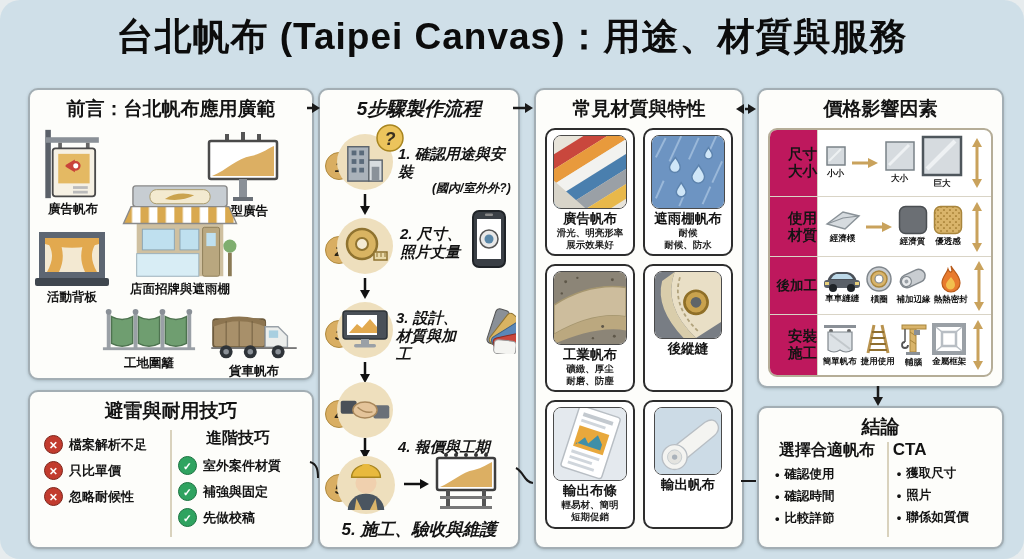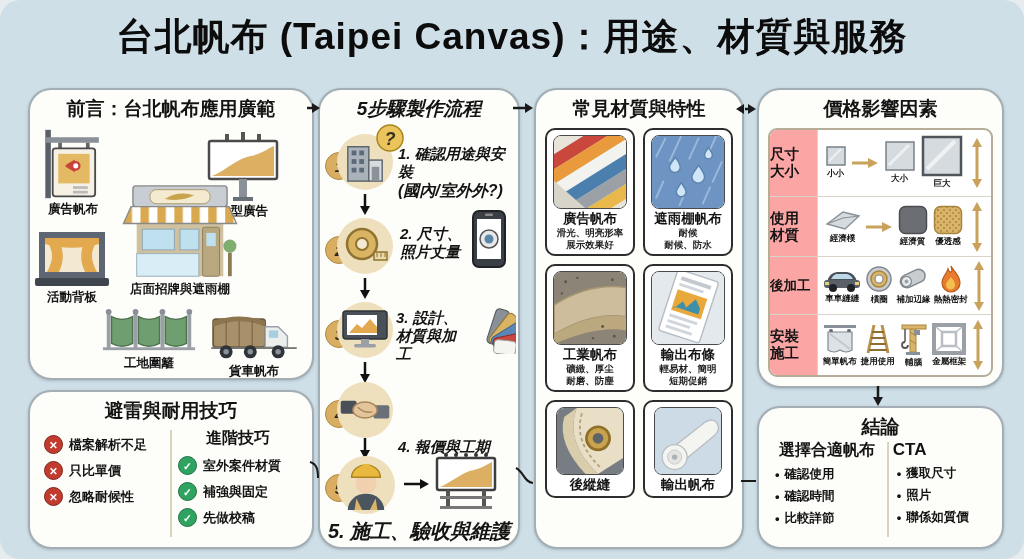--- a/index.html
+++ b/index.html
@@ -1,42 +1,42 @@
 <!DOCTYPE html>
 <html><head>
 <meta charset="utf-8">
 <style>
   html,body{margin:0;padding:0;background:#e7ecee;}
   #canvas{position:relative;width:1024px;height:559px;background:#cfdfe8;border-radius:20px;overflow:hidden;
           font-family:"Liberation Sans",sans-serif;color:#141414;}
   .page-title{position:absolute;top:12px;left:0;right:0;text-align:center;
               font-size:37px;font-weight:bold;letter-spacing:1px;color:#0c0c0c;}
-  .box{position:absolute;background:#fdfdfa;border:2px solid #a3aeb4;border-radius:23px;
+  .box{position:absolute;background:#fdfdfa;border:2px solid #a3aeb4;border-radius:10px;
        box-shadow:0 1px 3px rgba(50,70,80,.25);}
   .box-header{position:absolute;top:6px;left:0;right:0;text-align:center;font-weight:bold;font-size:19px;}
   .ci{position:absolute;text-align:center;}
   .ci-label{font-size:12.5px;font-weight:bold;white-space:nowrap;margin-top:1px;}
   .numcirc{position:absolute;width:26px;height:26px;border-radius:50%;background:#d9ae62;border:1.5px solid #b08a3e;
            color:#2b2417;font-weight:bold;font-size:15px;display:flex;align-items:center;justify-content:center;}
   .iconcirc{position:absolute;border-radius:50%;background:#eedfbd;display:flex;align-items:center;justify-content:center;}
   .step-text{position:absolute;font-size:15px;font-weight:bold;line-height:1.2;}
-  .step-sub{font-size:16px;font-weight:bold;}
-  .step-caption{position:absolute;left:0;right:0;text-align:center;font-size:20px;font-weight:bold;}
+  .step-sub{font-size:12px;font-weight:bold;margin-left:34px;}
+  .step-caption{position:absolute;left:0;right:0;text-align:center;font-size:17px;font-weight:bold;}
   .cards{position:absolute;left:9px;top:38px;width:188px;display:grid;grid-template-columns:1fr 1fr;gap:8px;}
   .card{border:2px solid #2d2d2d;border-radius:10px;background:#fff;text-align:center;padding:4px 2px 3px;}
   .card-img{width:72px;height:72px;border-radius:8px;margin:1px auto 2px;border:1.5px solid #4a4a4a;overflow:hidden;position:relative;}
   .card.short .card-img{width:66px;height:66px;}
   .card-name{font-size:13.5px;font-weight:bold;line-height:1.15;}
   .card-desc{font-size:9.5px;font-weight:bold;color:#1f1f1f;line-height:1.3;}
   .ptable{position:absolute;left:9px;right:9px;top:38px;bottom:9px;background:#fff;border:2px solid #b5ad97;
           border-radius:9px;display:flex;flex-direction:column;overflow:hidden;}
   .prow{display:flex;border-bottom:1.5px solid #d9d4c6;flex:1;min-height:0;}
   .prow:last-child{border-bottom:none;}
-  .plabel{width:47px;background:#fca5a5;border-right:1.5px solid #d9d4c6;display:flex;flex-direction:column;
-          justify-content:center;align-items:flex-start;font-weight:bold;font-size:14.5px;line-height:1.15;}
+  .plabel{width:47px;background:#be185d;border-right:1.5px solid #d9d4c6;display:flex;flex-direction:column;
+          justify-content:center;align-items:flex-end;font-weight:bold;font-size:14.5px;line-height:1.15;}
   .pcontent{flex:1;display:flex;align-items:center;justify-content:space-evenly;padding:14px 1px;}
   .pitem{display:flex;flex-direction:column;align-items:center;gap:1px;}
   .pitem-label{font-size:8.5px;font-weight:bold;white-space:nowrap;}
   .vdbl{width:16px;display:flex;align-items:center;justify-content:center;}
   .split{position:absolute;left:8px;right:8px;display:flex;}
   .tcol{flex:1;padding:0 4px;}
   .vdivider{width:2px;background:#d9d2bd;margin:2px 0;}
   .tcol-title{font-size:16px;font-weight:bold;text-align:center;margin:0 0 4px;}
   .titem{display:flex;align-items:center;gap:6px;font-size:13px;font-weight:bold;margin:7px 0 0 2px;}
   .badge{width:17px;height:17px;min-width:17px;border-radius:50%;display:flex;align-items:center;justify-content:center;
@@ -397,53 +397,53 @@
             <circle cx="50" cy="56" r="1.5" fill="#5e5749"></circle>
               <circle cx="62" cy="66" r="1.5" fill="#5e5749"></circle>
               <circle cx="40" cy="68" r="1.2" fill="#5e5749"></circle>
           </svg>
         </div>
         <div class="card-name">工業帆布</div>
         <div class="card-desc">礦緻、厚尘</div>
         <div class="card-desc">耐磨、防塵</div>
       </div>
 
+      <div class="card short">
+        <div class="card-img">
+          <svg width="66" height="66" viewBox="0 0 74 74">
+            <rect width="74" height="74" fill="#787d84"></rect>
+            <path d="M22,0 H74 V56 L46,74 Q8,38 22,0 Z" fill="#e9dfc6"></path>
+            <path d="M22,0 Q8,38 46,74 L32,74 Q0,40 8,10 Z" fill="#d9cdab"></path>
+            <path d="M28,6 Q18,38 50,68" stroke="#b0a27c" stroke-width="2" stroke-dasharray="4,3" fill="none"></path>
+            <circle cx="46" cy="34" r="13" fill="#c9a24e" stroke="#8f6f28" stroke-width="3"></circle>
+            <circle cx="46" cy="34" r="6" fill="#5f6468"></circle>
+          </svg>
+        </div>
+        <div class="card-name">後縱縫</div>
+      </div>
+
       <div class="card">
         <div class="card-img">
           <svg width="72" height="72" viewBox="0 0 74 74">
             <rect width="74" height="74" fill="#e4e9ee"></rect>
             <g transform="rotate(18 37 37)">
               <rect x="15" y="2" width="44" height="66" rx="3" fill="#fff" stroke="#b8bec4" stroke-width="1.5"></rect>
               <rect x="21" y="8" width="32" height="4" fill="#c3c9cf"></rect>
               <rect x="21" y="15" width="26" height="3" fill="#d0d6dc"></rect>
               <rect x="21" y="22" width="32" height="22" fill="#e8a83c"></rect>
               <path d="M23,42 l7,-10 5,5 7,-11 7,8 v6 h-26 z" fill="#3f8fa8"></path>
               <rect x="21" y="48" width="30" height="3" fill="#d0d6dc"></rect>
               <rect x="21" y="54" width="24" height="3" fill="#d0d6dc"></rect>
               <rect x="21" y="60" width="28" height="3" fill="#d0d6dc"></rect>
             </g>
           </svg>
         </div>
         <div class="card-name">輸出布條</div>
         <div class="card-desc">輕易材、簡明</div>
         <div class="card-desc">短期促銷</div>
-      </div>
-
-      <div class="card short">
-        <div class="card-img">
-          <svg width="66" height="66" viewBox="0 0 74 74">
-            <rect width="74" height="74" fill="#787d84"></rect>
-            <path d="M22,0 H74 V56 L46,74 Q8,38 22,0 Z" fill="#e9dfc6"></path>
-            <path d="M22,0 Q8,38 46,74 L32,74 Q0,40 8,10 Z" fill="#d9cdab"></path>
-            <path d="M28,6 Q18,38 50,68" stroke="#b0a27c" stroke-width="2" stroke-dasharray="4,3" fill="none"></path>
-            <circle cx="46" cy="34" r="13" fill="#c9a24e" stroke="#8f6f28" stroke-width="3"></circle>
-            <circle cx="46" cy="34" r="6" fill="#5f6468"></circle>
-          </svg>
-        </div>
-        <div class="card-name">後縱縫</div>
       </div>
 
       <div class="card short">
         <div class="card-img">
           <svg width="66" height="66" viewBox="0 0 74 74">
             <rect width="74" height="74" fill="#ccdbe6"></rect>
             <path d="M10,52 L56,16 Q66,10 70,18 Q74,26 64,33 L24,66 Z" fill="#f4f4f1" stroke="#b8bec4" stroke-width="1.5"></path>
             <circle cx="22" cy="55" r="14" fill="#f4f4f1" stroke="#b8bec4" stroke-width="1.5"></circle>
             <circle cx="22" cy="55" r="8" fill="#e4e4e0" stroke="#c4cace"></circle>
             <circle cx="22" cy="55" r="3" fill="#aab2ba"></circle>

